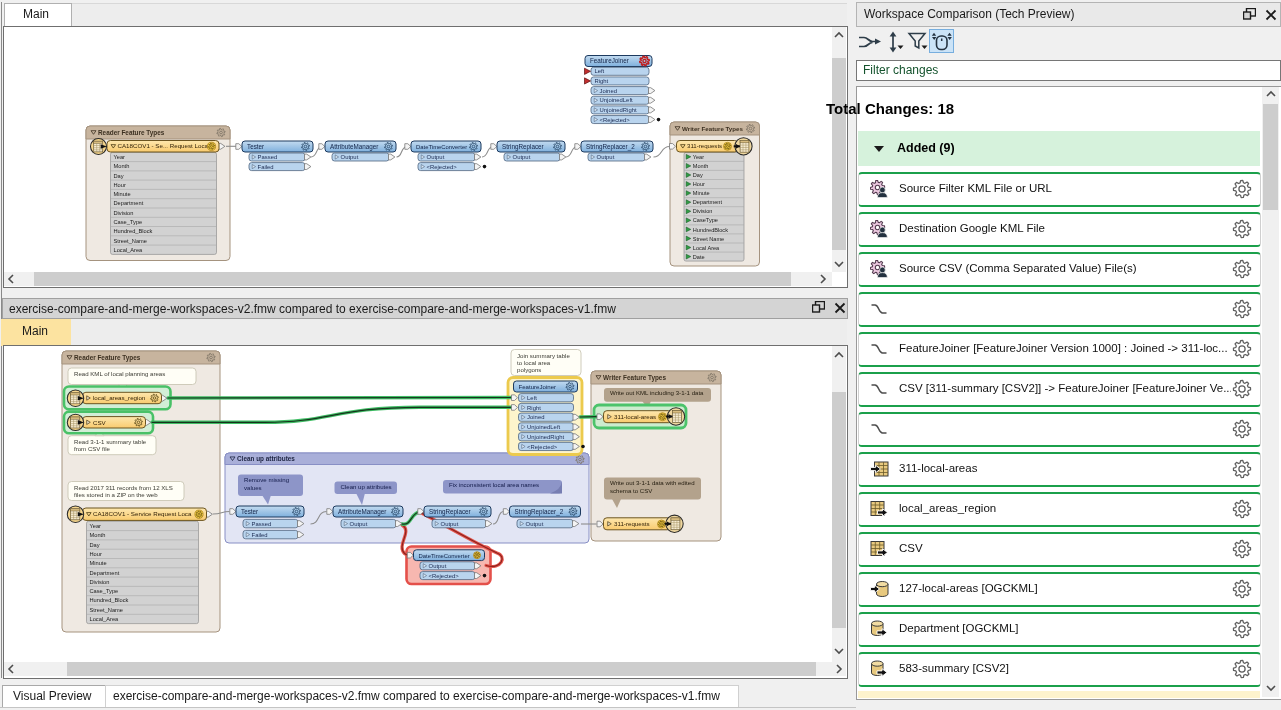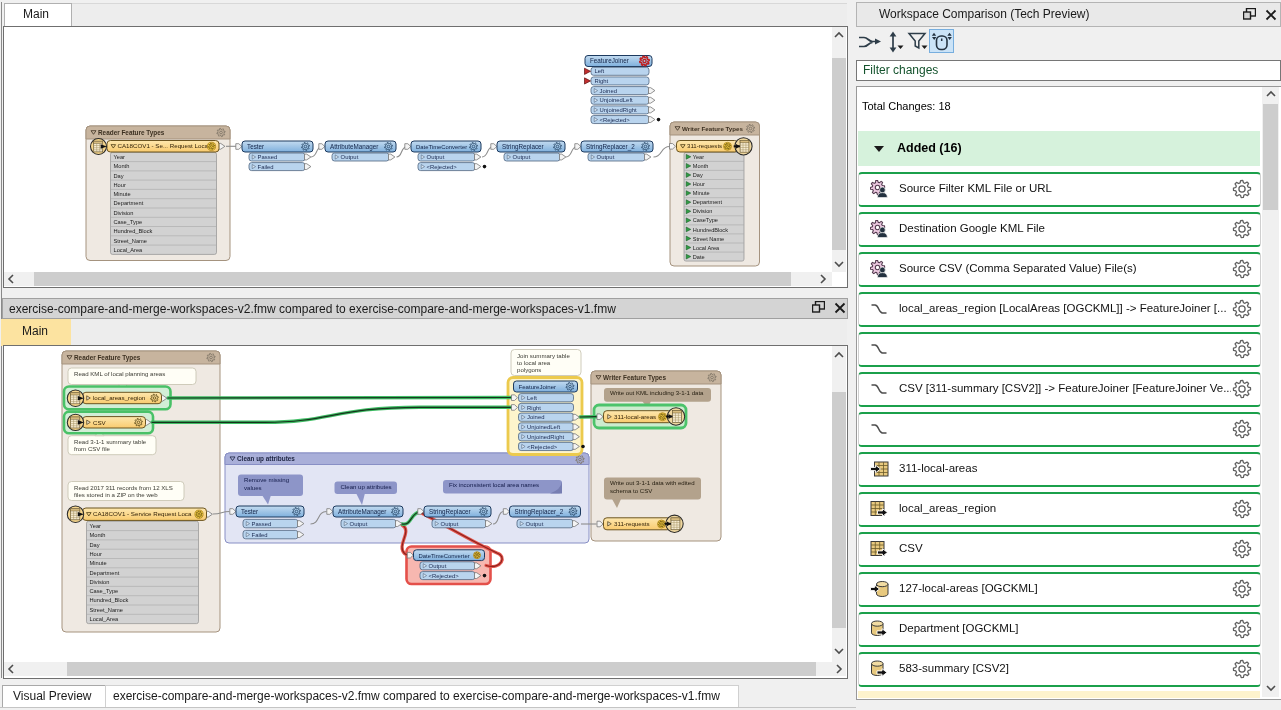--- a/index.html
+++ b/index.html
@@ -548,21 +548,21 @@
   </svg>
 
 <div class="abs" style="left:2px;top:685px;width:102px;height:21px;background:#fff;border:1px solid #a8a8a8;border-bottom:none"></div>
 <div class="abs" style="left:13px;top:689px;font-size:12px;color:#1a1a1a">Visual Preview</div>
 <div class="abs" style="left:105px;top:685px;width:632px;height:21px;background:#fff;border:1px solid #d0d0d0;border-bottom:none"></div>
 <div class="abs" style="left:113px;top:689px;font-size:12px;color:#1a1a1a">exercise-compare-and-merge-workspaces-v2.fmw compared to exercise-compare-and-merge-workspaces-v1.fmw</div>
 <div class="abs" style="left:0;top:707px;width:1281px;height:1px;background:#c4c4c4"></div>
 
 <div class="abs" style="left:856px;top:0;width:425px;height:710px;background:#f0f0f0"></div>
 <div class="titlebar" style="left:856px;top:2px;width:423px;height:23px;background:#e9e9e9;border:1px solid #b4b4b4">
-<span style="position:absolute;left:22px;top:4px">Workspace Comparison (Tech Preview)</span>
+<span style="position:absolute;left:7px;top:4px">Workspace Comparison (Tech Preview)</span>
 </div>
 <svg width="13" height="12" viewBox="0 0 13 12" style="position:absolute;left:1243px;top:8px">
     <rect x="3.5" y="0.5" width="9" height="7.5" fill="none" stroke="#1a1a1a" stroke-width="1.4"></rect>
     <rect x="0.5" y="4" width="7" height="7" fill="#d4d4d4" stroke="#1a1a1a" stroke-width="1.4"></rect>
   </svg>
 <svg width="12" height="12" viewBox="0 0 12 12" style="position:absolute;left:1265px;top:9px">
     <path d="M1.5,1.5 L10.5,10.5 M10.5,1.5 L1.5,10.5" stroke="#1a1a1a" stroke-width="1.8"></path>
   </svg>
 <svg width="100" height="26" viewBox="0 0 100 26" style="position:absolute;left:858px;top:29px">
     <path d="M1,8.5 h5 c4,0 4.5,4 8.5,4 h4 M1,17.5 h5 c4,0 4.5,-4 8.5,-4" fill="none" stroke="#2e3d49" stroke-width="1.7"></path>
@@ -577,27 +577,27 @@
     <rect x="78.5" y="7" width="10.5" height="13.5" rx="4.5" fill="none" stroke="#253341" stroke-width="1.6"></rect>
     <line x1="83.7" y1="9.5" x2="83.7" y2="12" stroke="#253341" stroke-width="1.5"></line>
     <path d="M76,3.8 l-2.2,3 h4.4 z M74,8 h4.4 l-2.2,3 z" fill="#253341"></path>
     <path d="M91.5,3.8 l-2.2,3 h4.4 z M89.5,8 h4.4 l-2.2,3 z" fill="#253341"></path>
   </svg>
 
 <div class="abs" style="left:856px;top:60px;width:423px;height:19px;background:#fff;border:1px solid #767676"></div>
 <div class="abs" style="left:863px;top:63px;font-size:12px;color:#14532d">Filter changes</div>
 
 <div class="abs" style="left:856px;top:86px;width:424px;height:612px;background:#fff;border:1px solid #999"></div>
-<div class="abs" style="left:862px;top:100px;font-size:11px;font-weight:normal;color:#000">Total Changes: 18</div>
+<div class="abs" style="left:826px;top:100px;font-size:15px;font-weight:bold;color:#000">Total Changes: 18</div>
 
 <div class="abs" style="left:858px;top:131px;width:402px;height:35px;background:#d6f2dc"></div>
 <svg class="abs" width="12" height="10" viewBox="0 0 12 10" style="left:873px;top:144px">
     <path d="M1,2 h10 l-5,6 z" fill="#1a1a1a"></path>
   </svg>
-<div class="abs" style="left:897px;top:141px;font-size:12.5px;font-weight:bold;color:#000">Added (16)</div>
+<div class="abs" style="left:897px;top:141px;font-size:12.5px;font-weight:bold;color:#000">Added (9)</div>
 <div class="item" style="top:171.5px">
     <span class="iic"><svg width="18" height="18" viewBox="0 0 18 18">
         <path d="M12.30,9.50 L13.69,11.17 L12.58,12.60 L10.62,11.66 L9.48,12.31 L9.28,14.48 L7.49,14.70 L6.76,12.65 L5.50,12.30 L3.83,13.69 L2.40,12.58 L3.34,10.62 L2.69,9.48 L0.52,9.28 L0.30,7.49 L2.35,6.76 L2.70,5.50 L1.31,3.83 L2.42,2.40 L4.38,3.34 L5.52,2.69 L5.72,0.52 L7.51,0.30 L8.24,2.35 L9.50,2.70 L11.17,1.31 L12.60,2.42 L11.66,4.38 L12.31,5.52 L14.48,5.72 L14.70,7.51 L12.65,8.24 Z" fill="#ecc8e0" stroke="#533c50" stroke-width="1.1" stroke-linejoin="round"></path>
         <circle cx="7.5" cy="7.5" r="2.2" fill="#fff" stroke="#533c50" stroke-width="1.1"></circle>
         <circle cx="12.4" cy="10.0" r="2.9" fill="#243240" stroke="#f5f5f5" stroke-width="0.7"></circle>
         <path d="M7.4,17.6 q0.3,-5 5,-5 q4.7,0 5,5 z" fill="#243240" stroke="#f5f5f5" stroke-width="0.7"></path>
       </svg></span>
     <span class="ilb">Source Filter KML File or URL</span>
     <span class="igr"><svg width="20" height="20" viewBox="0 0 20 20">
         <path d="M15.66,12.98 L16.97,15.04 L15.50,16.61 L13.36,15.45 L11.90,16.11 L11.37,18.49 L9.21,18.56 L8.52,16.23 L7.02,15.66 L4.96,16.97 L3.39,15.50 L4.55,13.36 L3.89,11.90 L1.51,11.37 L1.44,9.21 L3.77,8.52 L4.34,7.02 L3.03,4.96 L4.50,3.39 L6.64,4.55 L8.10,3.89 L8.63,1.51 L10.79,1.44 L11.48,3.77 L12.98,4.34 L15.04,3.03 L16.61,4.50 L15.45,6.64 L16.11,8.10 L18.49,8.63 L18.56,10.79 L16.23,11.48 Z" fill="none" stroke="#5f5f5f" stroke-width="1.25" stroke-linejoin="round"></path>
@@ -627,30 +627,30 @@
     <span class="ilb">Source CSV (Comma Separated Value) File(s)</span>
     <span class="igr"><svg width="20" height="20" viewBox="0 0 20 20">
         <path d="M15.66,12.98 L16.97,15.04 L15.50,16.61 L13.36,15.45 L11.90,16.11 L11.37,18.49 L9.21,18.56 L8.52,16.23 L7.02,15.66 L4.96,16.97 L3.39,15.50 L4.55,13.36 L3.89,11.90 L1.51,11.37 L1.44,9.21 L3.77,8.52 L4.34,7.02 L3.03,4.96 L4.50,3.39 L6.64,4.55 L8.10,3.89 L8.63,1.51 L10.79,1.44 L11.48,3.77 L12.98,4.34 L15.04,3.03 L16.61,4.50 L15.45,6.64 L16.11,8.10 L18.49,8.63 L18.56,10.79 L16.23,11.48 Z" fill="none" stroke="#5f5f5f" stroke-width="1.25" stroke-linejoin="round"></path>
         <circle cx="10" cy="10" r="3.1" fill="none" stroke="#5f5f5f" stroke-width="1.25"></circle>
       </svg></span>
   </div>
 <div class="item" style="top:291.5px">
     <span class="iic"><svg width="18" height="18" viewBox="0 0 18 18">
         <path d="M1.5,5 h3.5 c4,0 3.5,8 7.5,8 h4" fill="none" stroke="#4d4d4d" stroke-width="1.5"></path>
       </svg></span>
-    <span class="ilb">local_areas_region [LocalAreas [OGCKML]] -&gt; FeatureJoiner [...</span>
     <span class="igr"><svg width="20" height="20" viewBox="0 0 20 20">
         <path d="M15.66,12.98 L16.97,15.04 L15.50,16.61 L13.36,15.45 L11.90,16.11 L11.37,18.49 L9.21,18.56 L8.52,16.23 L7.02,15.66 L4.96,16.97 L3.39,15.50 L4.55,13.36 L3.89,11.90 L1.51,11.37 L1.44,9.21 L3.77,8.52 L4.34,7.02 L3.03,4.96 L4.50,3.39 L6.64,4.55 L8.10,3.89 L8.63,1.51 L10.79,1.44 L11.48,3.77 L12.98,4.34 L15.04,3.03 L16.61,4.50 L15.45,6.64 L16.11,8.10 L18.49,8.63 L18.56,10.79 L16.23,11.48 Z" fill="none" stroke="#5f5f5f" stroke-width="1.25" stroke-linejoin="round"></path>
         <circle cx="10" cy="10" r="3.1" fill="none" stroke="#5f5f5f" stroke-width="1.25"></circle>
       </svg></span>
   </div>
 <div class="item" style="top:331.5px">
     <span class="iic"><svg width="18" height="18" viewBox="0 0 18 18">
         <path d="M1.5,5 h3.5 c4,0 3.5,8 7.5,8 h4" fill="none" stroke="#4d4d4d" stroke-width="1.5"></path>
       </svg></span>
+    <span class="ilb">FeatureJoiner [FeatureJoiner Version 1000] : Joined -&gt; 311-loc...</span>
     <span class="igr"><svg width="20" height="20" viewBox="0 0 20 20">
         <path d="M15.66,12.98 L16.97,15.04 L15.50,16.61 L13.36,15.45 L11.90,16.11 L11.37,18.49 L9.21,18.56 L8.52,16.23 L7.02,15.66 L4.96,16.97 L3.39,15.50 L4.55,13.36 L3.89,11.90 L1.51,11.37 L1.44,9.21 L3.77,8.52 L4.34,7.02 L3.03,4.96 L4.50,3.39 L6.64,4.55 L8.10,3.89 L8.63,1.51 L10.79,1.44 L11.48,3.77 L12.98,4.34 L15.04,3.03 L16.61,4.50 L15.45,6.64 L16.11,8.10 L18.49,8.63 L18.56,10.79 L16.23,11.48 Z" fill="none" stroke="#5f5f5f" stroke-width="1.25" stroke-linejoin="round"></path>
         <circle cx="10" cy="10" r="3.1" fill="none" stroke="#5f5f5f" stroke-width="1.25"></circle>
       </svg></span>
   </div>
 <div class="item" style="top:371.5px">
     <span class="iic"><svg width="18" height="18" viewBox="0 0 18 18">
         <path d="M1.5,5 h3.5 c4,0 3.5,8 7.5,8 h4" fill="none" stroke="#4d4d4d" stroke-width="1.5"></path>
       </svg></span>
     <span class="ilb">CSV [311-summary [CSV2]] -&gt; FeatureJoiner [FeatureJoiner Ve...</span>

